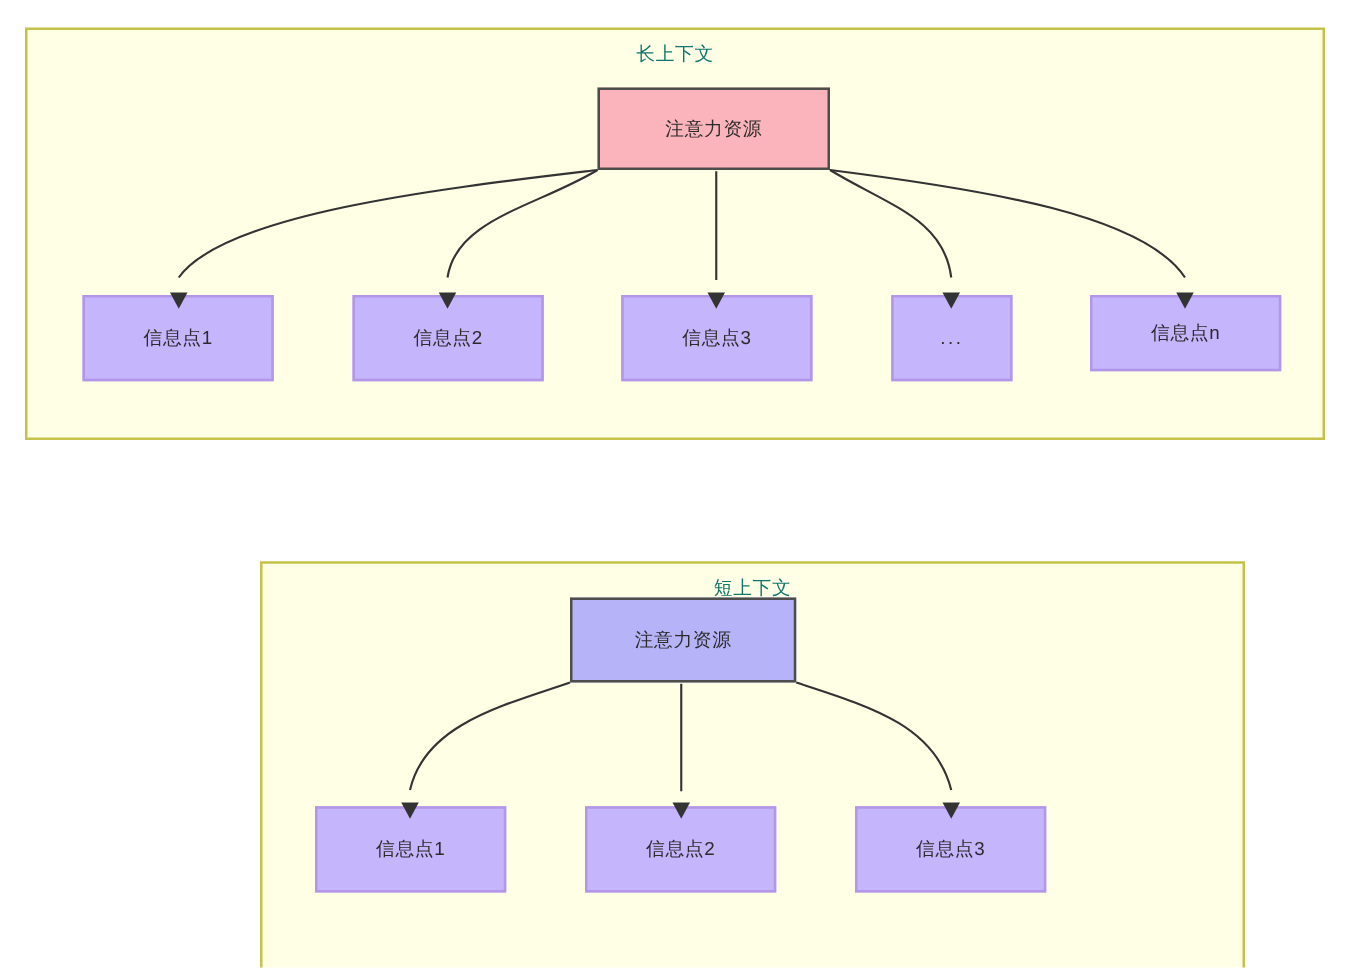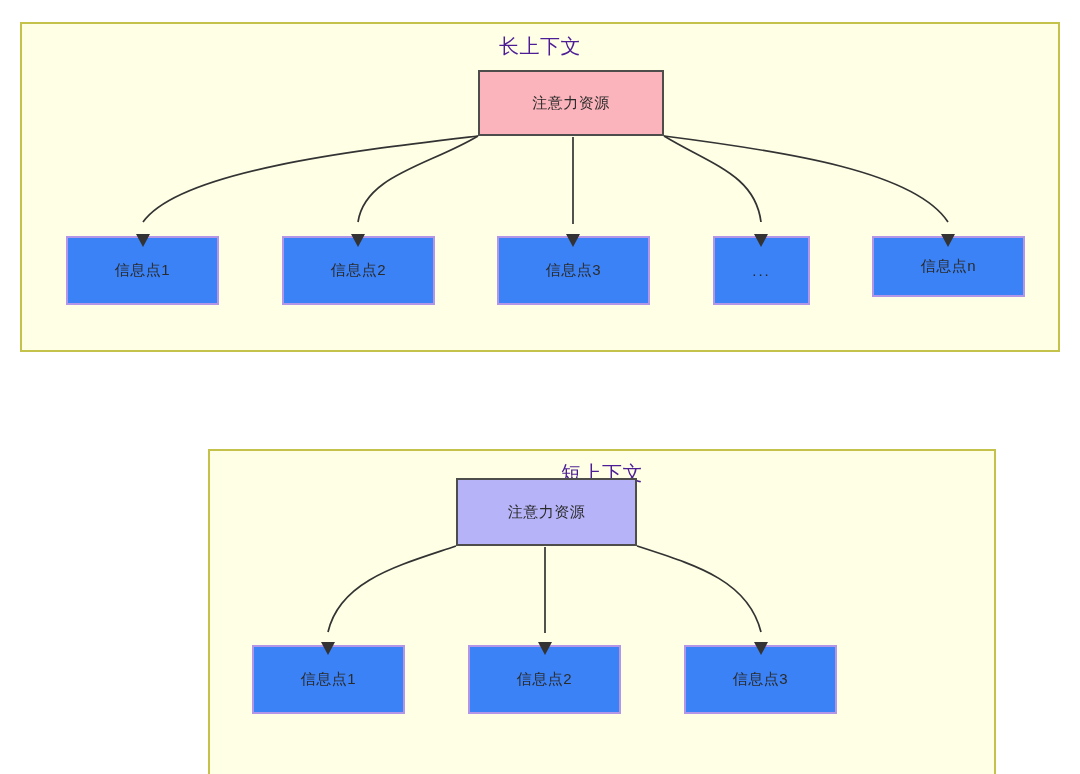--- a/index.html
+++ b/index.html
@@ -36,22 +36,22 @@
   #panel-short {
     left: 208px;
     top: 449px;
     width: 788px;
     height: 333px;
   }
   .panel-title {
     position: absolute;
     width: 100%;
     text-align: center;
-    font-size: 20px;
-    color: #4c1d95;
+    font-size: 15px;
+    color: #0f766e;
     line-height: 1;
     letter-spacing: 0.5px;
   }
   #panel-long .panel-title { top: 12px; }
   #panel-short .panel-title { top: 12px; }
 
   .node {
     position: absolute;
     box-sizing: border-box;
     display: flex;
@@ -64,21 +64,21 @@
   }
   .node-root-pink {
     background: #fbb4bb;
     border: 2px solid #4d4d4b;
   }
   .node-root-blue {
     background: #b6b3f8;
     border: 2px solid #4d4d4b;
   }
   .node-leaf {
-    background: #3b82f6;
+    background: #c4b5fd;
     border: 2px solid #b396e8;
   }
 
   
   #root-long   { left: 478px; top: 70px;  width: 186px; height: 66px; }
   #leaf-l1 { left: 66px;  top: 236px; width: 153px; height: 69px; }
   #leaf-l2 { left: 282px; top: 236px; width: 153px; height: 69px; }
   #leaf-l3 { left: 497px; top: 236px; width: 153px; height: 69px; }
   #leaf-l4 { left: 713px; top: 236px; width: 97px;  height: 69px; }
   #leaf-l5 { left: 872px; top: 236px; width: 153px; height: 61px; }

